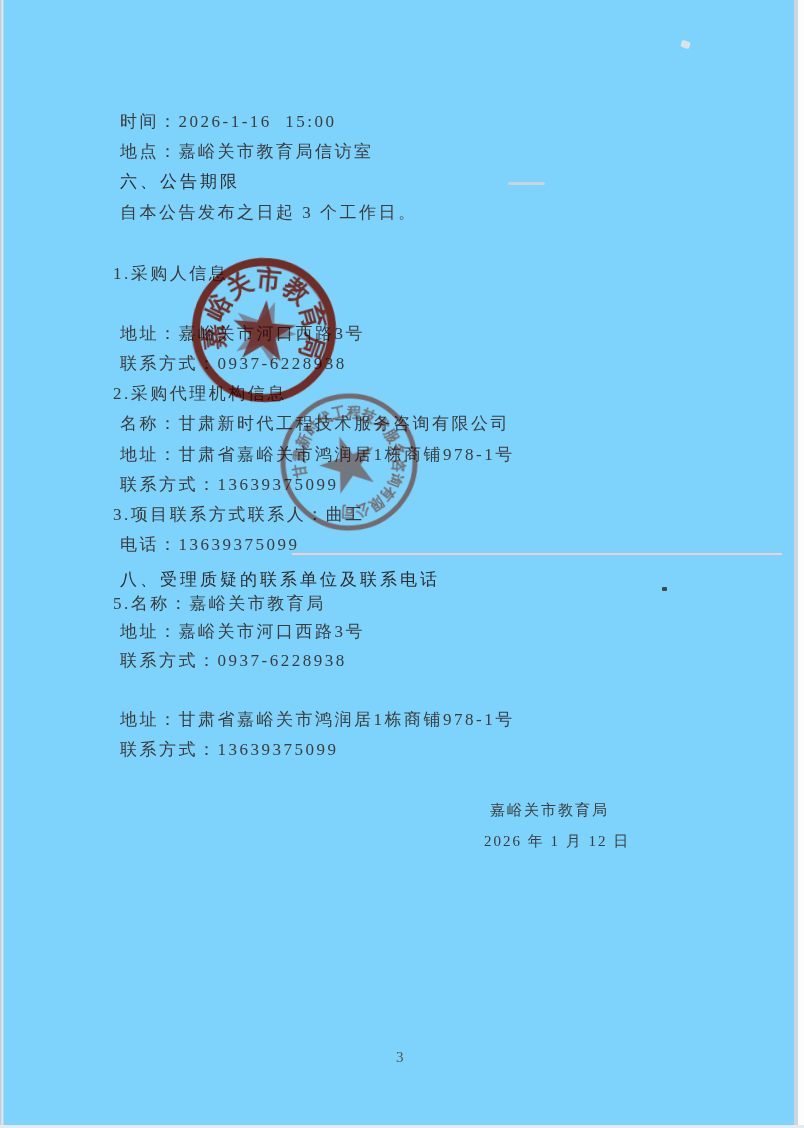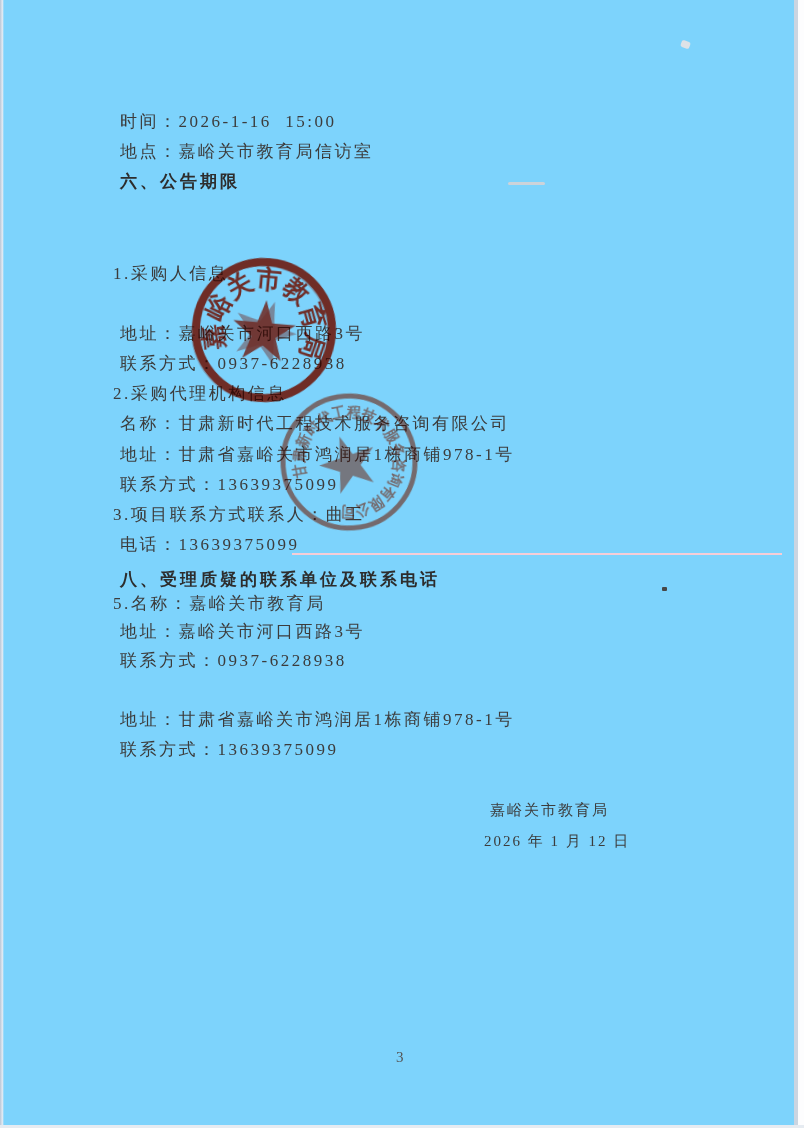--- a/index.html
+++ b/index.html
@@ -10,21 +10,21 @@
   }
   .edge-left{position:absolute;left:0;top:0;width:4px;height:1128px;
     background:linear-gradient(to right,#b9c6d6,#e4eaf2 60%,rgba(255,255,255,0));}
   .edge-right{position:absolute;left:794px;top:0;width:4px;height:1128px;background:#cbd5e1;}
   .edge-right-pad{position:absolute;left:798px;top:0;width:6px;height:1128px;background:#fdfdfe;}
   .edge-bottom{position:absolute;left:0;top:1125px;width:804px;height:3px;background:#e6ebf1;}
   .line{
     position:absolute;left:120px;height:22px;font-size:17px;letter-spacing:2.5px;
     color:#3c3c3c;white-space:pre;
   }
-  .line.bold{font-weight:bold;color:#2d2d2d;letter-spacing:3px;}
+  .line.bold{font-weight:normal;color:#2d2d2d;letter-spacing:3px;}
   .sig{position:absolute;font-size:15px;letter-spacing:2px;color:#3c3c3c;white-space:pre;}
   .pagenum{position:absolute;left:396px;top:1049px;font-size:15px;color:#555;}
   .stamp{position:absolute;mix-blend-mode:multiply;filter:blur(0.35px);}
   .stamp svg text{font-family:"Liberation Serif","DejaVu Serif",serif;font-weight:bold;}
   .artifact{position:absolute;}
   .pink-line{left:292px;top:553px;width:490px;height:2px;background:#f6cdd7;}
   .gray-dash{left:508px;top:182px;width:37px;height:3px;background:#ccd3da;border-radius:2px;}
   .dark-dot{left:662px;top:587px;width:5px;height:4px;background:#474747;border-radius:1px;}
   .corner-speck{left:681px;top:41px;width:9px;height:7px;background:#dde2e7;border-radius:2px;transform:rotate(20deg);}
 </style>
@@ -34,20 +34,21 @@
 <div class="page">
 
   <div class="edge-left"></div>
   <div class="edge-right-pad"></div>
   <div class="edge-right"></div>
   <div class="edge-bottom"></div>
 
   <div class="line" style="top:110px">时间：2026-1-16  15:00</div>
   <div class="line" style="top:140px">地点：嘉峪关市教育局信访室</div>
   <div class="line bold" style="top:170px">六、公告期限</div>
+  <div class="line" style="top:201px">自本公告发布之日起 3 个工作日。</div>
   <div class="line" style="top:262px;left:113px">1.采购人信息</div>
   <div class="line" style="top:322px">地址：嘉峪关市河口西路3号</div>
   <div class="line" style="top:352px">联系方式：0937-6228938</div>
   <div class="line" style="top:382px;left:113px">2.采购代理机构信息</div>
   <div class="line" style="top:412px">名称：甘肃新时代工程技术服务咨询有限公司</div>
   <div class="line" style="top:443px">地址：甘肃省嘉峪关市鸿润居1栋商铺978-1号</div>
   <div class="line" style="top:473px">联系方式：13639375099</div>
   <div class="line" style="top:503px;left:113px">3.项目联系方式联系人：曲工</div>
   <div class="line" style="top:533px">电话：13639375099</div>
   <div class="line bold" style="top:568px">八、受理质疑的联系单位及联系电话</div>

